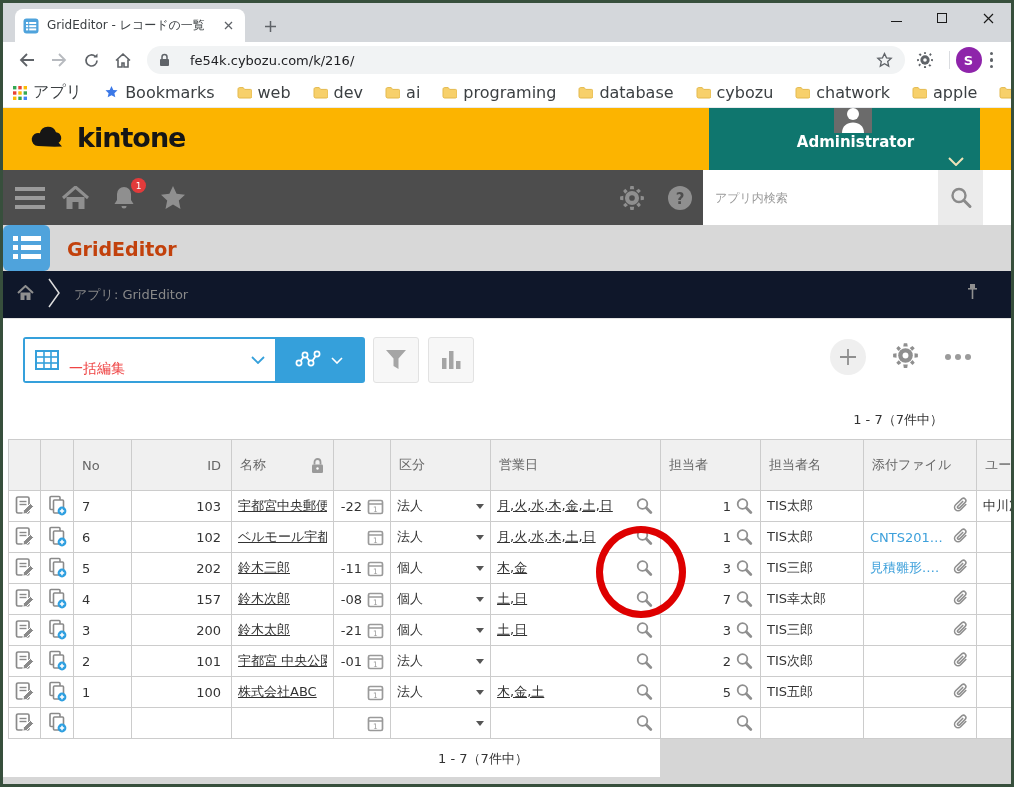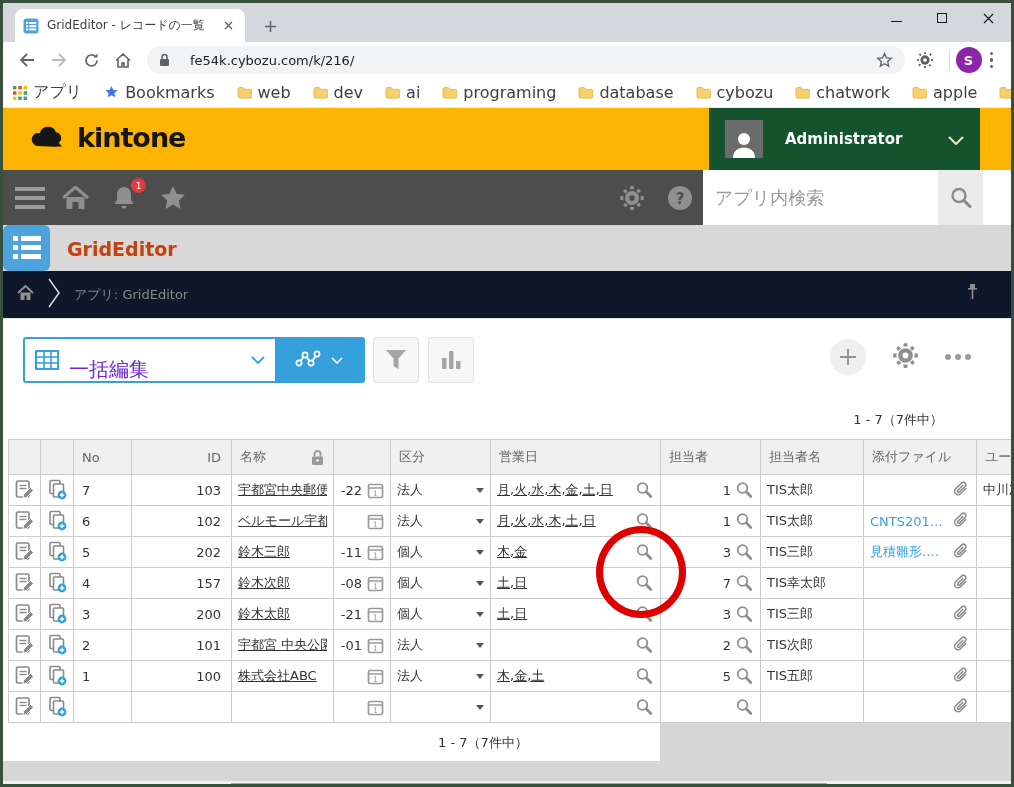--- a/index.html
+++ b/index.html
@@ -28,62 +28,62 @@
   .dots3 { display:flex; flex-direction:column; gap:3px; padding:4px 8px; }
   .dots3 i { width:3.5px; height:3.5px; border-radius:50%; background:#5F6368; }
 
   .bookmarksbar { height:30px; background:#fff; border-bottom:1px solid #E8EAED; display:flex; align-items:center; padding:0 10px; font-size:16px; color:#3C4043; }
   .bm-item { display:flex; align-items:center; gap:6px; margin-right:22px; white-space:nowrap; }
 
   
   .kin-header { height:62px; background:#FCB400; position:relative; }
   .kin-logo { position:absolute; left:26px; top:14px; display:flex; align-items:center; gap:14px; }
   .kin-logo span { font-size:27px; font-weight:bold; color:#161616; letter-spacing:-1px; }
-  .kin-user { position:absolute; left:706px; top:0; width:271px; height:62px; background:#14532d; display:flex; align-items:center; }
+  .kin-user { position:absolute; left:706px; top:0; width:271px; height:62px; background:#0f766e; display:flex; align-items:center;flex-direction:column; }
   .kin-avatar { width:38px; height:38px; background:#6B6B6B; margin-left:16px; display:flex; align-items:flex-end; justify-content:center; overflow:hidden; }
   .kin-username { color:#fff; font-weight:bold; font-size:15px; margin-left:22px; }
   .kin-user-caret { margin-left:auto; margin-right:16px; }
 
   .gnav { height:55px; background:#4D4D4D; position:relative; }
   .gnav-ic { position:absolute; top:0; height:55px; display:flex; align-items:center; justify-content:center; }
   .badge { position:absolute; top:8px; right:-7px; min-width:15px; height:15px; background:#E23B3B; border-radius:8px; color:#fff; font-size:9px; display:flex; align-items:center; justify-content:center; padding:0 3px; }
   .gnav-search { position:absolute; left:700px; top:0; width:235px; height:55px; background:#fff; }
-  .gnav-search input { width:100%; height:100%; border:0; outline:none; font-size:18px; padding:0 12px; color:#333; font-family:inherit; }
+  .gnav-search input { width:100%; height:100%; border:0; outline:none; font-size:12px; padding:0 12px; color:#333; font-family:inherit; }
   .gnav-search input::placeholder { color:#9a9a9a; }
   .gnav-search-btn { position:absolute; left:935px; top:0; width:45px; height:55px; background:#EBEBEB; display:flex; align-items:center; justify-content:center; }
   .gnav-white { position:absolute; left:980px; top:0; width:28px; height:55px; background:#fff; }
 
   .appbar { height:46px; background:#D8D8D8; position:relative; }
   .app-icon { position:absolute; left:0; top:0; width:47px; height:46px; background:#4FA3DC; border-radius:6px; display:flex; align-items:center; justify-content:center; }
   .app-title { position:absolute; left:64px; top:13px; font-size:19px; font-weight:bold; color:#c2410c; }
 
   .breadcrumb { height:48px; background:#0f172a; border-bottom:1px solid #E5E5E5; position:relative; display:flex; align-items:center; }
   .bc-home { margin-left:14px; }
   .bc-chev { margin-left:14px; }
   .bc-text { margin-left:14px; font-size:13px; color:#888; }
   .bc-pin { position:absolute; right:32px; top:12px; }
 
   
   .toolbar { height:120px; background:#fff; position:relative; }
   .view-group { position:absolute; left:20px; top:18px; height:46px; display:flex; border:2px solid #35A0DB; border-radius:3px; background:#35A0DB; }
   .view-select { width:250px; background:#fff; display:flex; align-items:center; padding:0 10px; gap:10px; }
-  .view-name { flex:1; font-size:20px; color:#6d28d9;margin-top:18px; }
+  .view-name { flex:1; font-size:14px; color:#ef4444;margin-top:18px; }
   .view-actions { width:88px; display:flex; align-items:center; justify-content:center; gap:10px; }
   .tb-btn { position:absolute; top:18px; width:46px; height:46px; background:#F7F7F7; border:1px solid #E2E2E2; border-radius:3px; display:flex; align-items:center; justify-content:center; }
   .btn-filter { left:370px; } .btn-chart { left:425px; }
   .tb-right { position:absolute; top:20px; right:40px; display:flex; align-items:center; gap:26px; }
   .plus-circle { width:36px; height:36px; border-radius:50%; background:#EFEFEF; display:flex; align-items:center; justify-content:center; }
   .ellipsis { display:flex; gap:4px; }
   .ellipsis i { width:6px; height:6px; border-radius:50%; background:#9B9B9B; }
   .count-top { position:absolute; right:68px; top:92px; font-size:13px; color:#333; }
 
   
   .grid-wrap { position:relative; background:#fff; }
   table.grid { border-collapse:collapse; table-layout:fixed; margin-left:5px; width:1009px; font-size:13px; color:#333; }
-  .grid th { height:34px; background:#F0F0F0; border:1px solid #CCC; font-weight:normal; color:#666; text-align:left; padding:8px 8px; overflow:hidden; white-space:nowrap; }
+  .grid th { height:34px; background:#F0F0F0; border:1px solid #CCC; font-weight:normal; color:#666; text-align:left; padding:16px 8px; overflow:hidden; white-space:nowrap; }
   .grid td { height:31px; border:1px solid #CCC; padding:0 6px; overflow:hidden; white-space:nowrap; background:#fff; }
   .grid td.c-edit, .grid td.c-copy { text-align:center; padding:0; }
   .grid .c-no { padding-left:8px; }
   .grid .c-id { text-align:right; padding-right:10px; }
   .icon-btn { border:0; background:none; padding:2px; cursor:pointer; display:inline-flex; align-items:center; }
   .cellflex { display:flex; align-items:center; width:100%; }
   .clip { flex:1; overflow:hidden; white-space:nowrap;text-decoration:underline; }
   .dateval { flex:1; text-align:right; padding-right:5px; font-size:13px; }
   .num { flex:1; text-align:right; padding-right:4px; }
   .caret { width:0; height:0; border-left:4px solid transparent; border-right:4px solid transparent; border-top:5px solid #555; margin-left:auto; }

